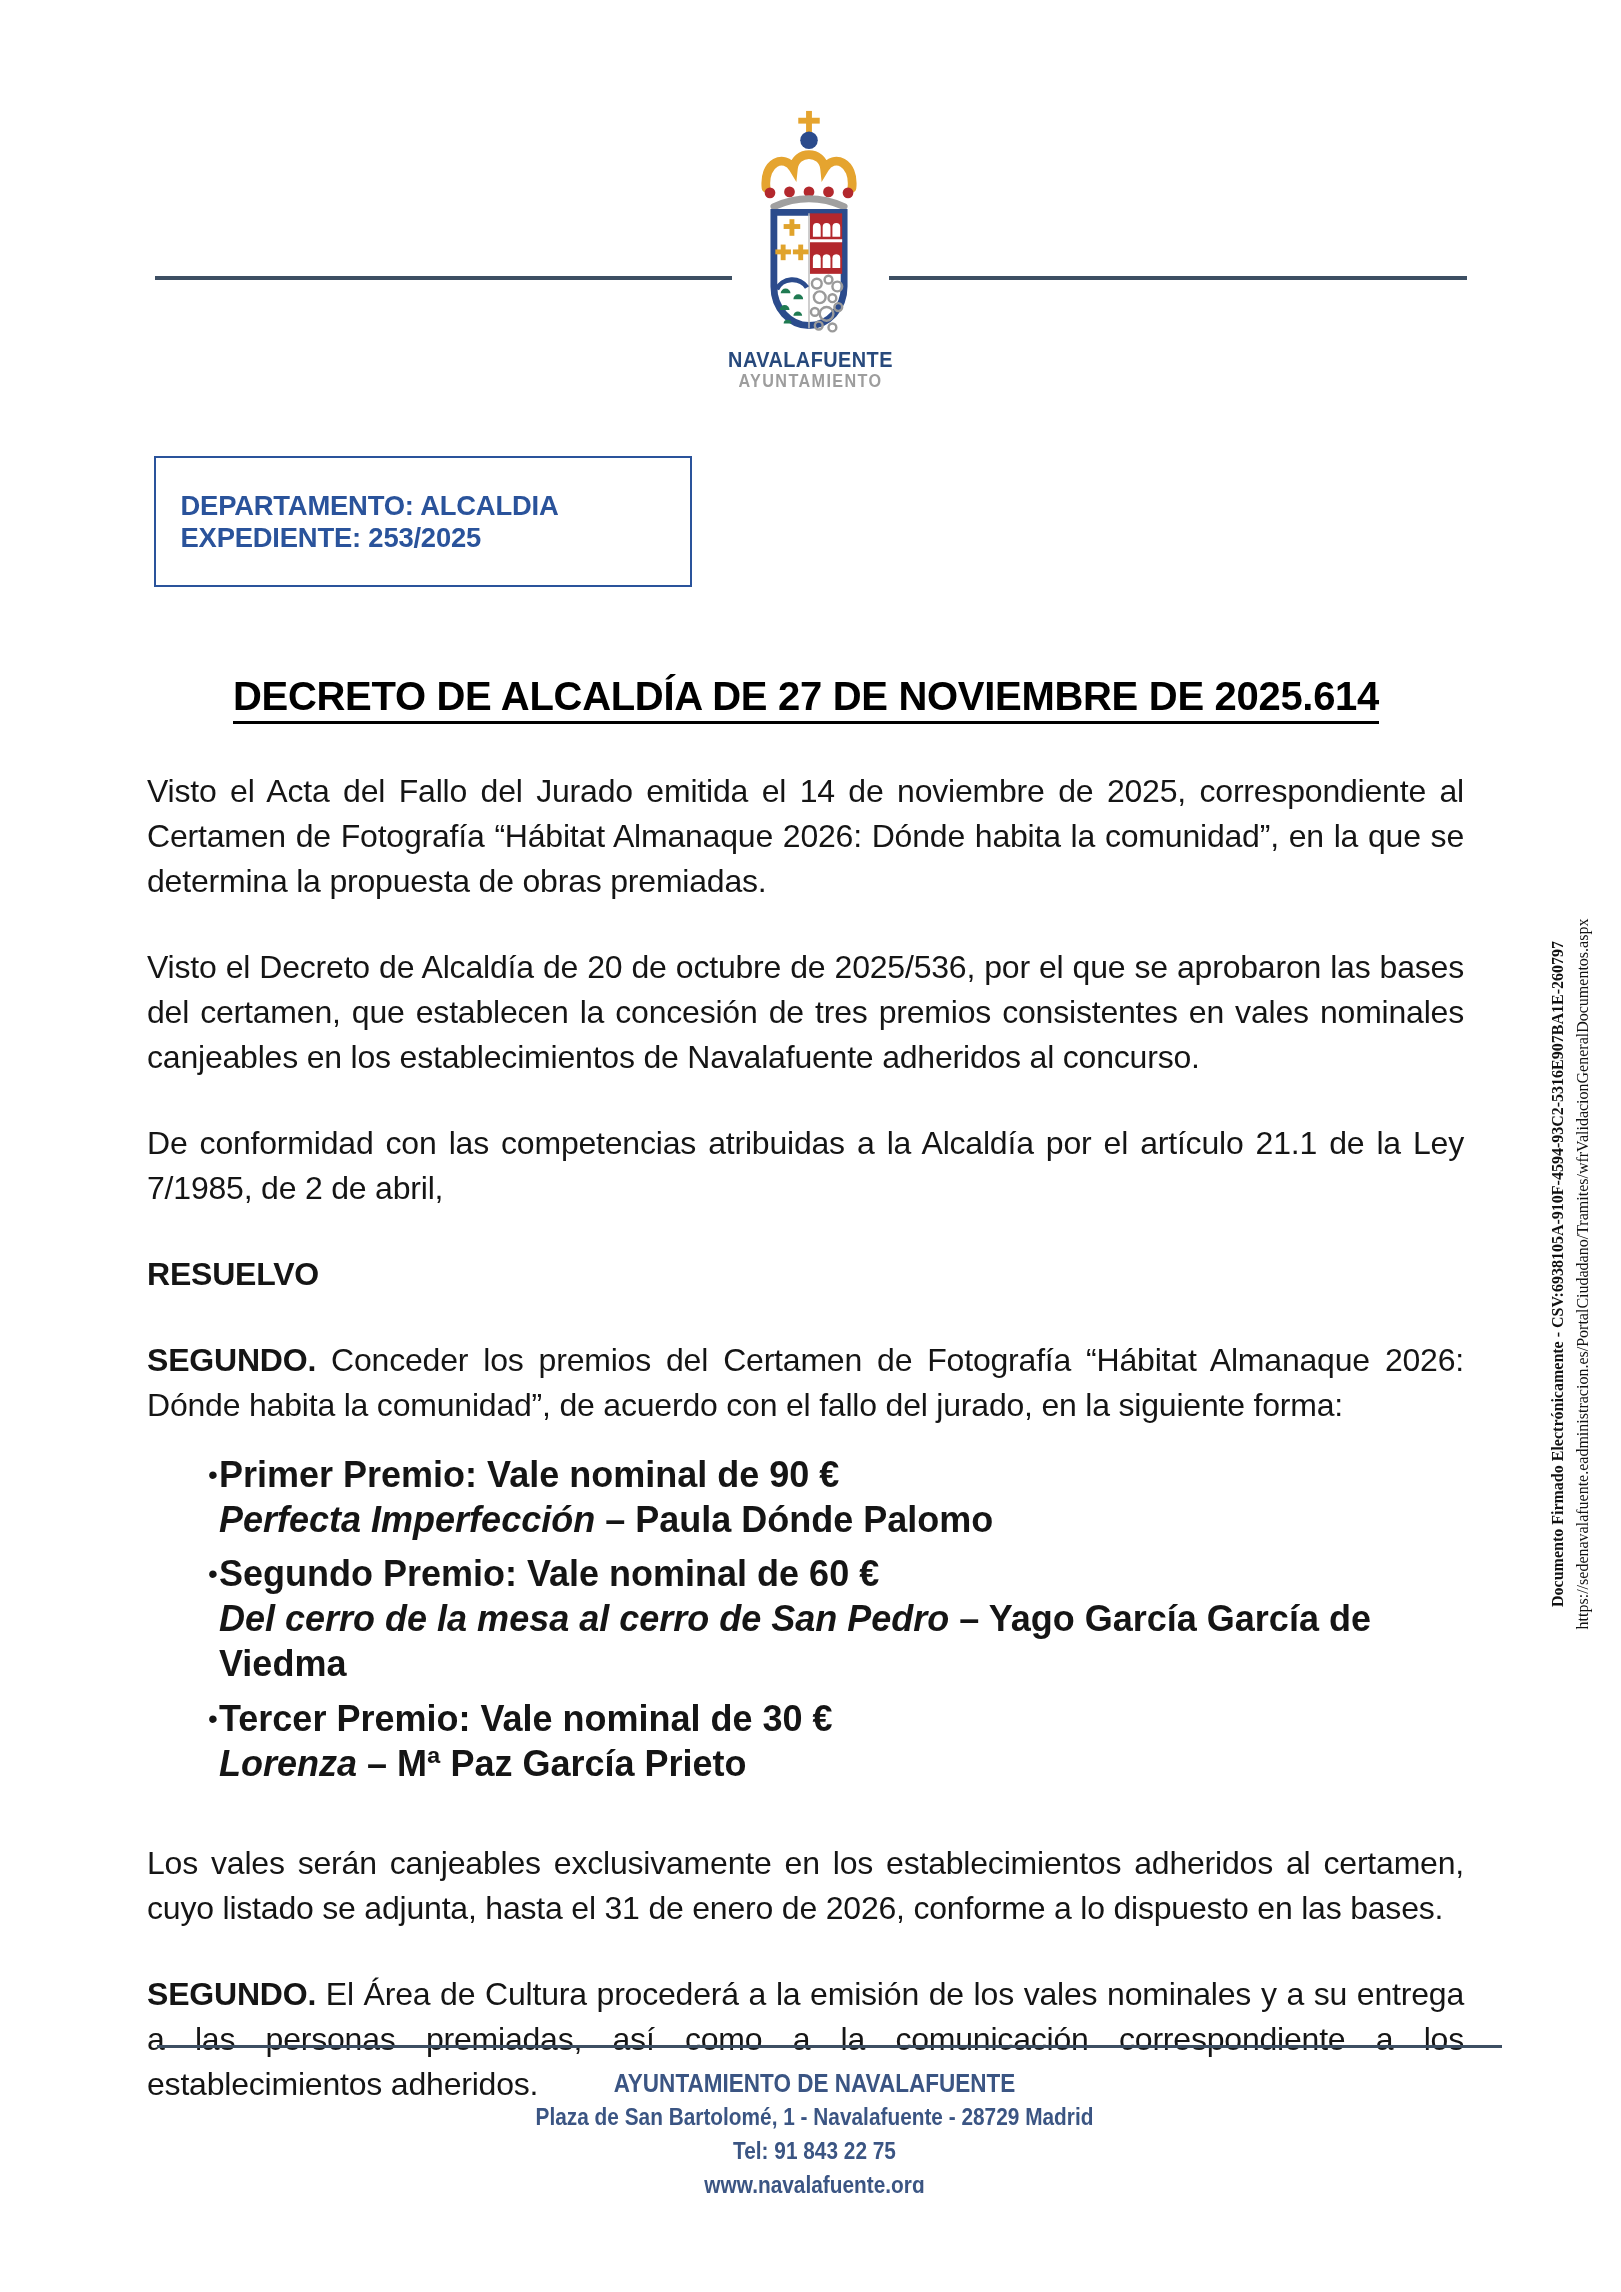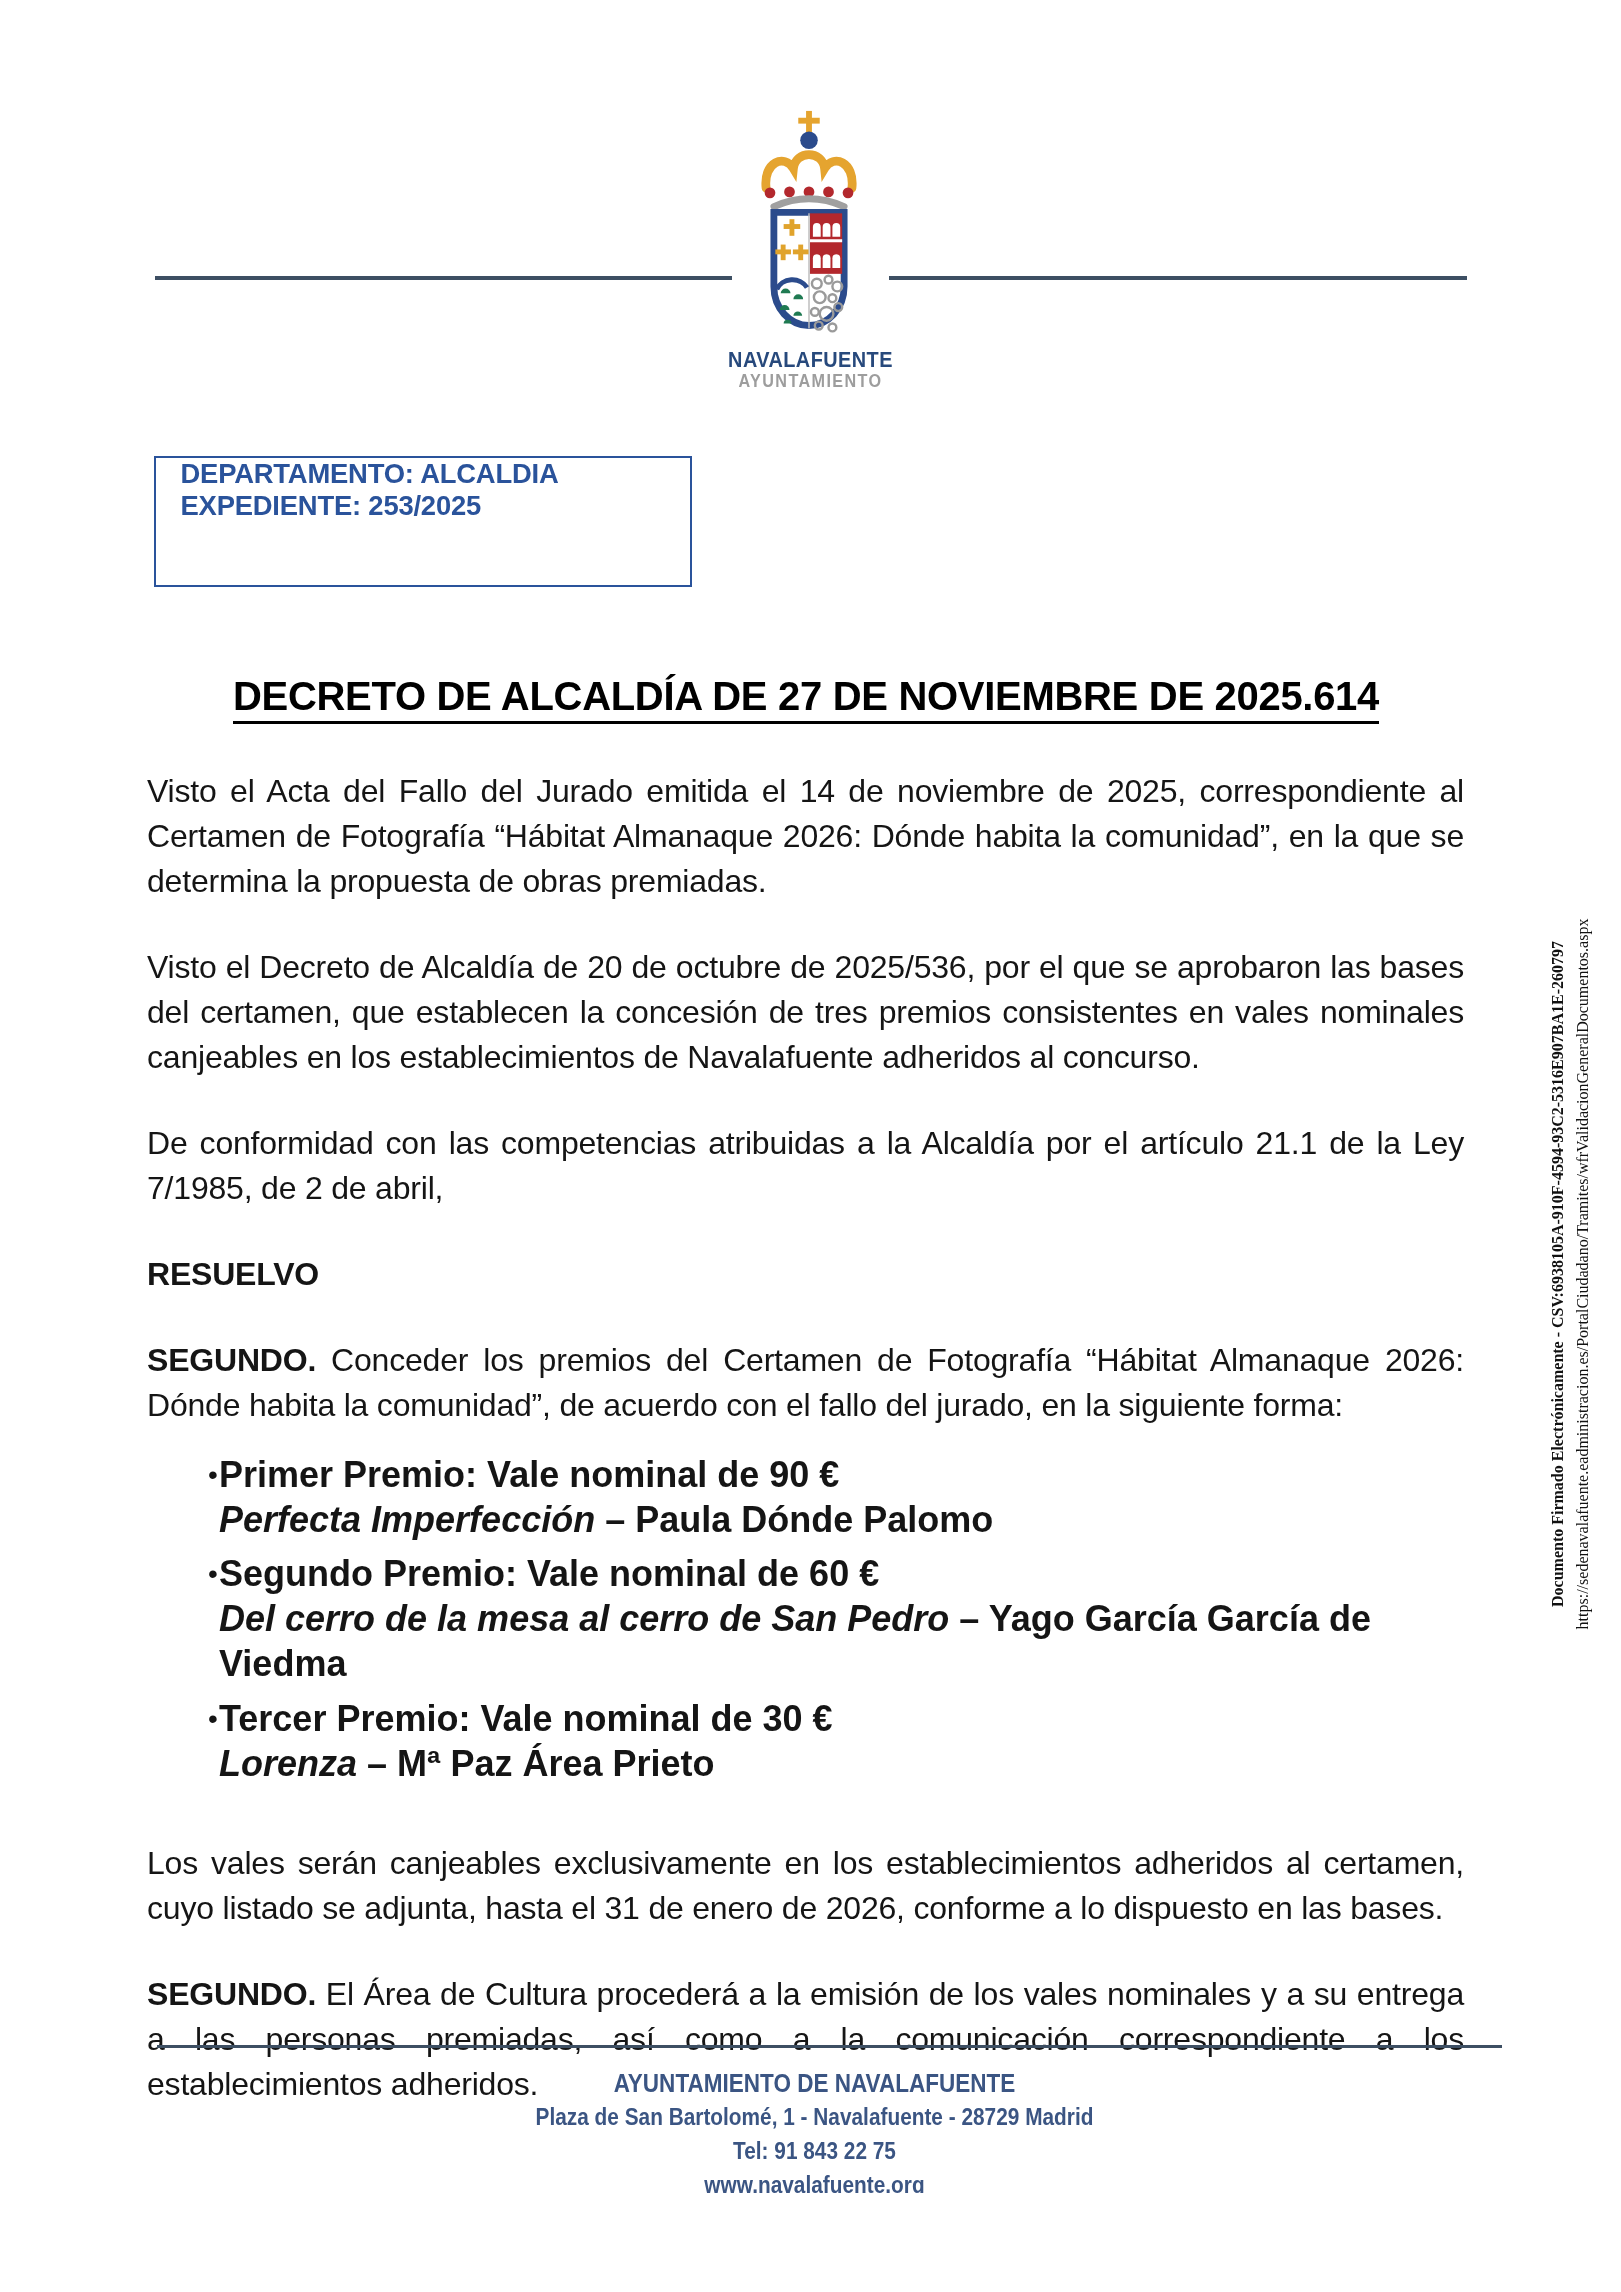--- a/index.html
+++ b/index.html
@@ -14,21 +14,21 @@
   
   .crest{position:absolute;left:748px;top:108px;width:122px;height:239px;}
   .logo-name{position:absolute;left:0;right:0;top:347px;text-align:center;
     font-weight:bold;font-size:21.6px;letter-spacing:0.5px;color:#27497c;transform:scaleX(.92);}
   .logo-sub{position:absolute;left:0;right:0;top:371px;text-align:center;
     font-weight:bold;font-size:17.6px;letter-spacing:1.5px;color:#9d9d9d;transform:scaleX(.92);}
 
   
   .dept-box{position:absolute;left:154px;top:456px;width:538px;height:131px;
     border:2.9px solid #2a539b;box-sizing:border-box;display:flex;flex-direction:column;
-    padding-left:24.5px;}
+    justify-content:center;padding-left:24.5px;}
   .dept-box div{font-weight:bold;font-size:27.4px;color:#2a539b;letter-spacing:-0.2px;}
 
   
   .content{position:absolute;left:147px;top:674px;width:1318px;color:#151515;}
   .title-wrap{text-align:center;margin:0 0 45px 0;}
   .doc-title{display:inline-block;font-weight:bold;font-size:40px;letter-spacing:-0.3px;
     border-bottom:3.9px solid #000;padding-bottom:2px;color:#000;}
   .content p{margin:0 1px 41px 0;font-size:32px;line-height:45px;text-align:justify;letter-spacing:-0.2px;}
   .bold{font-weight:bold;}
   .resuelvo{font-weight:bold;}
@@ -158,21 +158,21 @@
         <div class="award-line"><span class="work">Perfecta Imperfección</span><span> – </span><span>Paula Dónde Palomo</span></div>
       </div>
       <div class="award-item">
         <span class="award-bullet">•</span>
         <div class="award-line">Segundo Premio: Vale nominal de 60 €</div>
         <div class="award-line"><span class="work">Del cerro de la mesa al cerro de San Pedro</span><span> – </span><span>Yago García García de Viedma</span></div>
       </div>
       <div class="award-item">
         <span class="award-bullet">•</span>
         <div class="award-line">Tercer Premio: Vale nominal de 30 €</div>
-        <div class="award-line"><span class="work">Lorenza</span><span> – </span><span>Mª Paz Área Prieto</span></div>
+        <div class="award-line"><span class="work">Lorenza</span><span> – </span><span>Mª Paz García Prieto</span></div>
       </div>
     </div>
 
     <p class="vales-p">Los vales serán canjeables exclusivamente en los establecimientos adheridos al certamen, cuyo listado se adjunta, hasta el 31 de enero de 2026, conforme a lo dispuesto en las bases.</p>
 
     <p><span class="bold">SEGUNDO.</span><span> El Área de Cultura procederá a la emisión de los vales nominales y a su entrega a las personas premiadas, así como a la comunicación correspondiente a los establecimientos adheridos.</span></p>
   </div>
 
   <div class="vwrap">
     <div class="vinner">

